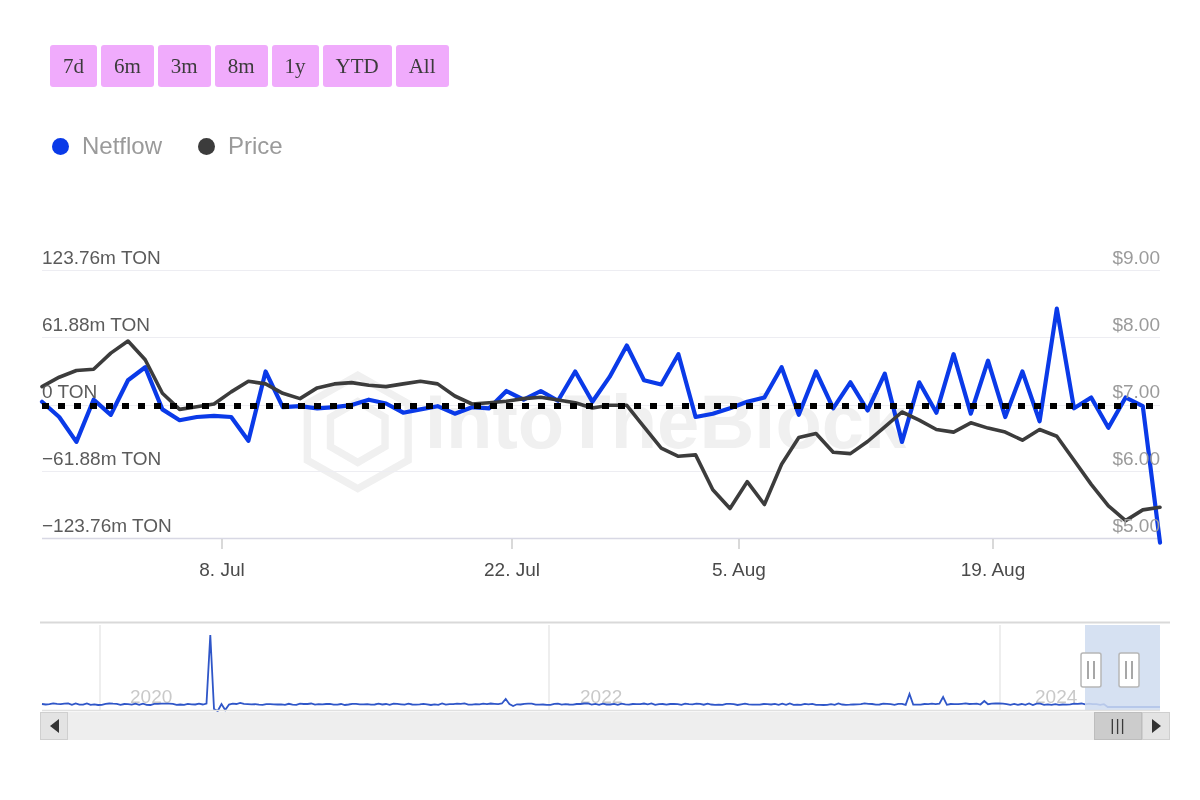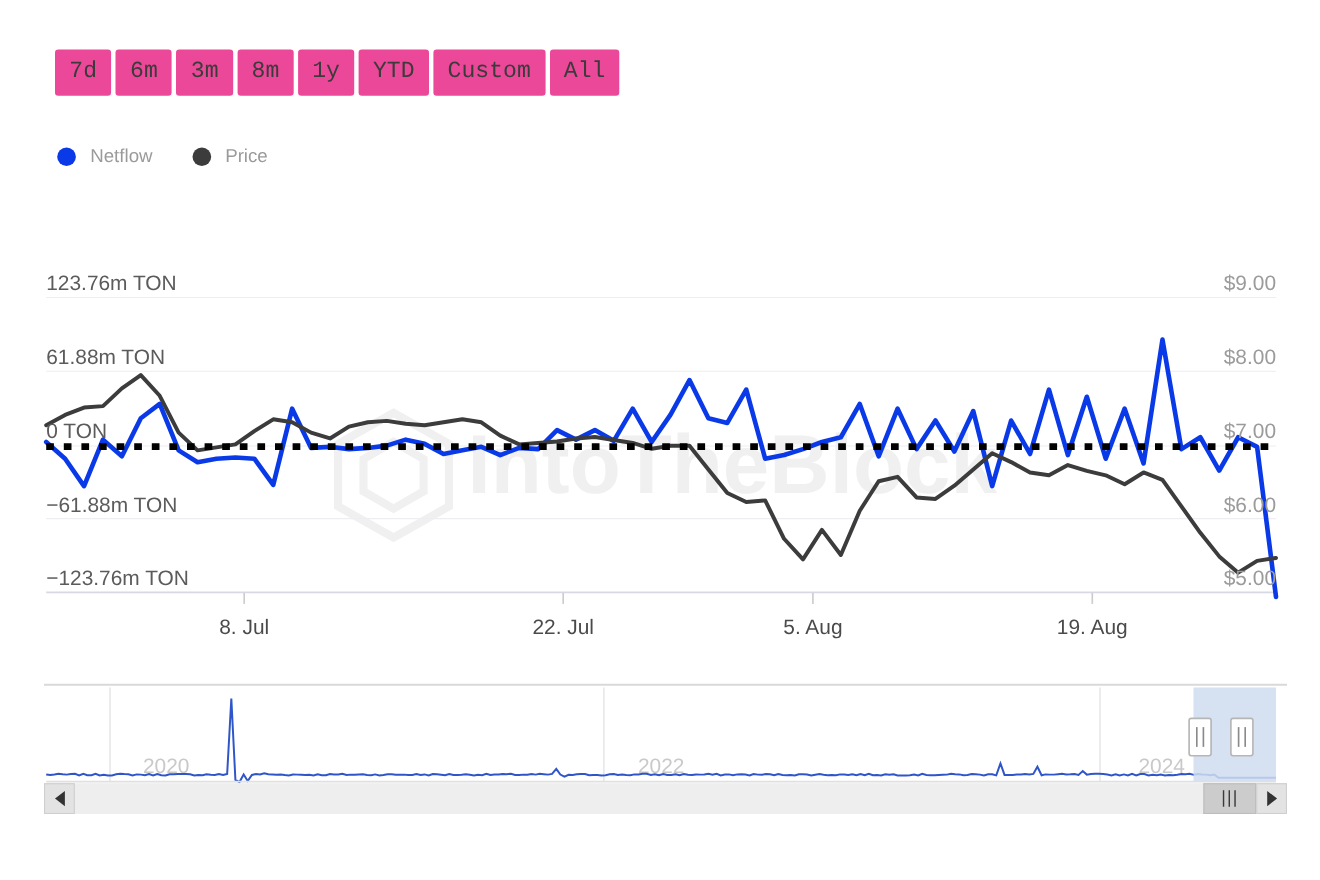--- a/index.html
+++ b/index.html
@@ -7,30 +7,30 @@
     background: #ffffff;
     width: 1200px; height: 800px;
     font-family: "Liberation Sans", sans-serif;
     overflow: hidden;
   }
   #root { position: relative; width: 1200px; height: 800px; background:#fff; }
 
   
   .range-bar { position:absolute; left:50px; top:45px; display:flex; align-items:center; gap:4px; }
   .range-btn {
-    background:#ec4899; border:none; border-radius:3px;
-    color:#3b3b3b; font-size:21px; font-family:Liberation Mono, monospace;
+    background:#f0abfc; border:none; border-radius:3px;
+    color:#3b3b3b; font-size:21px; font-family:Liberation Serif, serif;
     padding:8px 13px; line-height:26px; cursor:pointer; white-space:nowrap;
   }
 
   
   .legend { position:absolute; left:52px; top:132px; display:flex; align-items:center; gap:36px; }
   .legend-item { display:flex; align-items:center; gap:13px; cursor:pointer; }
   .legend-dot { width:17px; height:17px; border-radius:50%; display:block; }
-  .legend-label { font-size:17px; color:#9a9a9a; font-family:"Liberation Sans",sans-serif; }
+  .legend-label { font-size:24px; color:#9a9a9a; font-family:"Liberation Sans",sans-serif; }
 
   
   .plot { position:absolute; left:0; top:0; width:1200px; height:800px; }
   .plot svg { display:block; }
 
   .axis-label { font-size:19px; fill:#5b5b5b; font-family:"Liberation Sans",sans-serif; }
   .axis-label-right { font-size:19px; fill:#9b9b9b; font-family:"Liberation Sans",sans-serif; }
   .xtick-label { font-size:19px; fill:#4a4a4a; font-family:"Liberation Sans",sans-serif; text-anchor:middle; }
   .nav-year { font-size:19px; fill:#c9c9c9; font-family:"Liberation Sans",sans-serif; }
   .wm-text { font-size:76px; font-weight:bold; fill:#f0f0f0; font-family:"Liberation Sans",sans-serif; }
@@ -58,21 +58,20 @@
 
 <div id="root">
 
   <div class="range-bar" id="range-bar">
       <button class="range-btn">7d</button>
       <button class="range-btn">6m</button>
       <button class="range-btn">3m</button>
       <button class="range-btn">8m</button>
       <button class="range-btn">1y</button>
       <button class="range-btn">YTD</button>
-      <button class="range-btn">Custom</button>
       <button class="range-btn">All</button>
     </div>
 
   <div class="legend" id="legend">
       <div class="legend-item">
         <span class="legend-dot" style="background: rgb(10, 58, 232);"></span>
         <span class="legend-label">Netflow</span>
       </div>
       <div class="legend-item">
         <span class="legend-dot" style="background: rgb(60, 60, 60);"></span>

